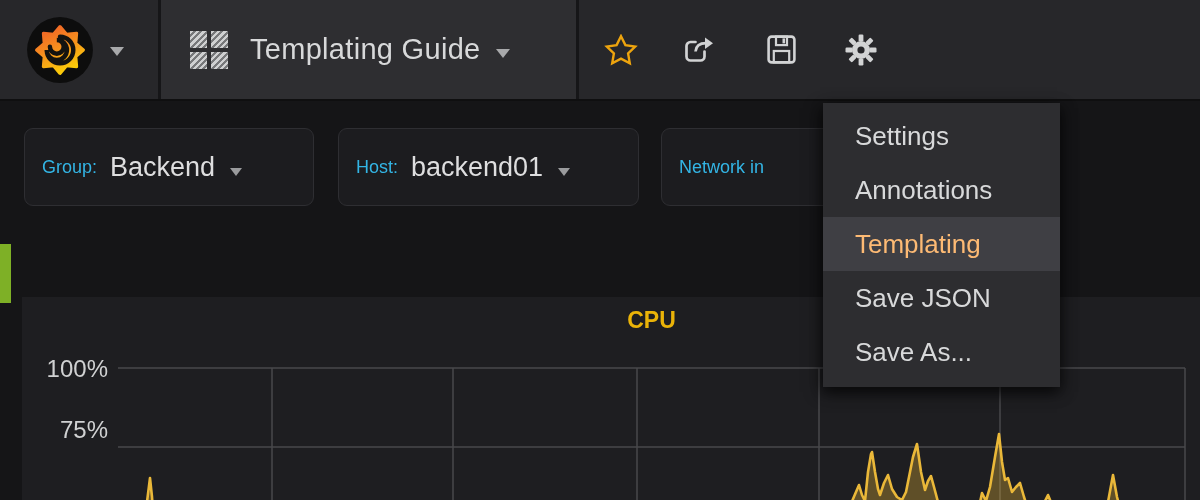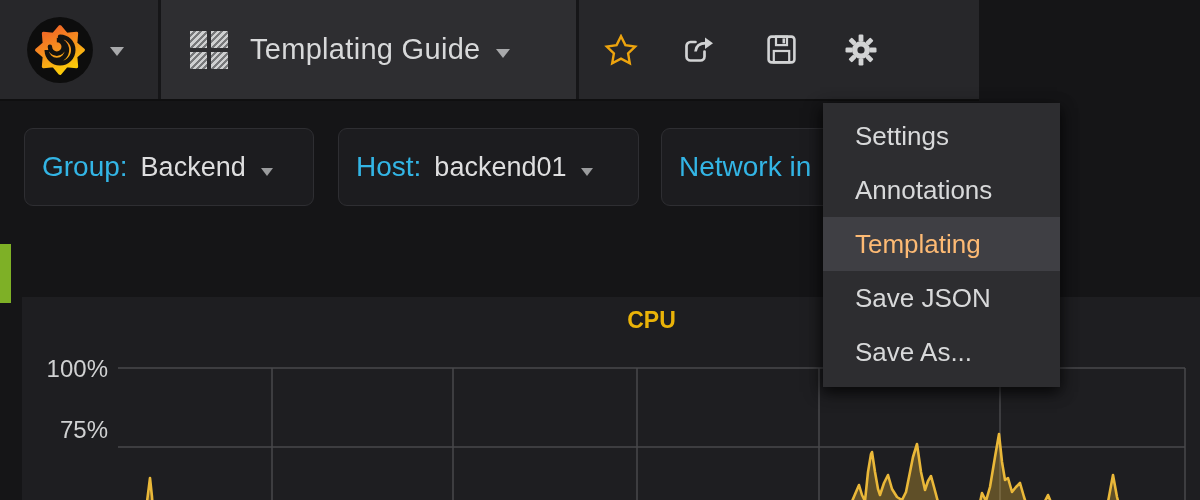--- a/index.html
+++ b/index.html
@@ -3,37 +3,37 @@
 <meta charset="utf-8">
 <style>
   html,body{margin:0;padding:0;}
   body{
     width:1200px;height:500px;position:relative;overflow:hidden;
     background:#151517;
     font-family:"Liberation Sans","DejaVu Sans",sans-serif;
     -webkit-font-smoothing:antialiased;
   }
   
-  .navbar{position:absolute;left:0;top:0;width:979px;height:101px;background:#27272a;border-bottom:2px solid #0f0f10;box-sizing:border-box;}
+  .navbar{position:absolute;left:0;top:0;width:1200px;height:101px;background:#27272a;border-bottom:2px solid #0f0f10;box-sizing:border-box;}
   .logo-section{position:absolute;left:0;top:0;width:158px;height:99px;}
   .grafana-logo{position:absolute;left:26px;top:16px;width:68px;height:68px;cursor:pointer;}
   .logo-caret{position:absolute;left:110px;top:47px;width:0;height:0;
     border-left:7px solid transparent;border-right:7px solid transparent;border-top:9px solid #a8a9ab;}
   .nav-divider{position:absolute;top:0;width:3px;height:99px;background:#161618;}
   .title-section{position:absolute;left:161px;top:0;width:415px;height:99px;background:#2e2e31;display:flex;align-items:center;cursor:pointer;}
   .grid-icon{width:38px;height:38px;margin-left:29px;display:grid;grid-template-columns:17px 17px;grid-template-rows:17px 17px;gap:4px;}
   .grid-icon span{display:block;background:repeating-linear-gradient(135deg,#cfd0d1 0 2.5px,#77787a 2.5px 4.5px);}
   .dash-title{margin-left:22px;font-size:29px;color:#d8d9da;letter-spacing:.3px;white-space:nowrap;}
   .title-caret{margin-left:16px;margin-top:8px;width:0;height:0;
     border-left:7px solid transparent;border-right:7px solid transparent;border-top:9px solid #a8a9ab;}
   .nav-icon{position:absolute;top:0;height:99px;display:flex;align-items:center;justify-content:center;cursor:pointer;}
   .nav-icon svg{display:block;}
   
   .var-box{position:absolute;top:128px;height:78px;box-sizing:border-box;background:#1c1c1f;border:1px solid #2e2e32;border-radius:9px;display:flex;align-items:center;padding-left:17px;cursor:pointer;white-space:nowrap;overflow:hidden;}
-  .var-label{font-size:28px;color:#33b5e5;}
+  .var-label{font-size:18px;color:#33b5e5;}
   .var-value{font-size:27px;color:#dededf;margin-left:13px;}
   .var-caret{margin-left:15px;margin-top:9px;width:0;height:0;
     border-left:6px solid transparent;border-right:6px solid transparent;border-top:8px solid #9a9b9d;}
   
   .row-handle{position:absolute;left:0;top:244px;width:11px;height:59px;background:#7eb026;cursor:pointer;}
   
   .panel{position:absolute;left:22px;top:297px;width:1178px;height:203px;background:#1e1e21;}
   .panel-title{position:absolute;left:96px;top:10px;width:1067px;text-align:center;font-size:23px;font-weight:bold;color:#eab308;cursor:pointer;}
   .ytick{position:absolute;left:0;width:86px;text-align:right;font-size:24px;color:#d0d1d2;}
   .chart-svg{position:absolute;left:0;top:0;}

